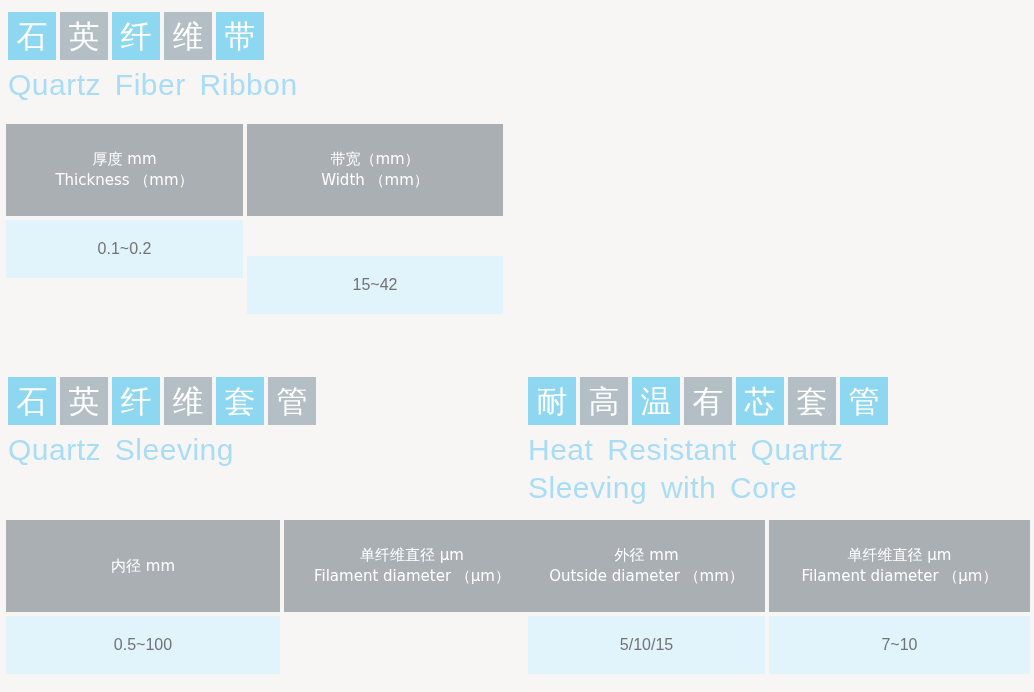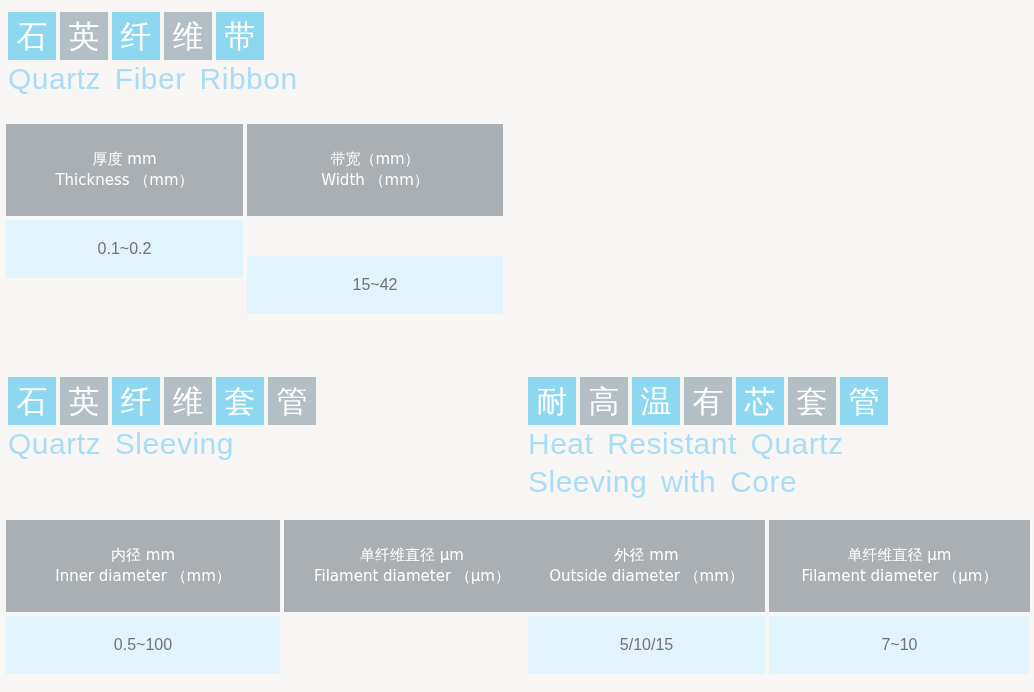--- a/index.html
+++ b/index.html
@@ -39,20 +39,21 @@
   }
   .cjk-box.blue { background: #8ed7f0; }
   .cjk-box.gray { background: #b3bfc4; }
 
   .en-title {
     color: #a8ddf5;
     font-size: 30px;
     line-height: 38px;
     letter-spacing: 0.5px;
     word-spacing: 5px;
+    margin-top: 6px;
     white-space: pre-line;
     font-weight: 400;
   }
 
   
   .spec-table {
     display: flex;
     gap: 4px;
   }
   .spec-col {
@@ -144,21 +145,20 @@
     <div class="cjk-box blue">套</div>
     <div class="cjk-box gray">管</div>
   </div>
   <div class="en-title">Quartz Sleeving</div>
 </div>
 
 <div class="spec-table" id="tbl-sleeving">
   <div class="spec-col c0">
     <div class="spec-head">
       <span class="ln">内径 mm</span>
-      <span class="ln">Inner diameter （mm）</span>
     </div>
     <div class="spec-body">0.5~100</div>
   </div>
   <div class="spec-col c1">
     <div class="spec-head">
       <span class="ln">单纤维直径 μm</span>
       <span class="ln">Filament diameter （μm）</span>
     </div>
   </div>
 </div>

